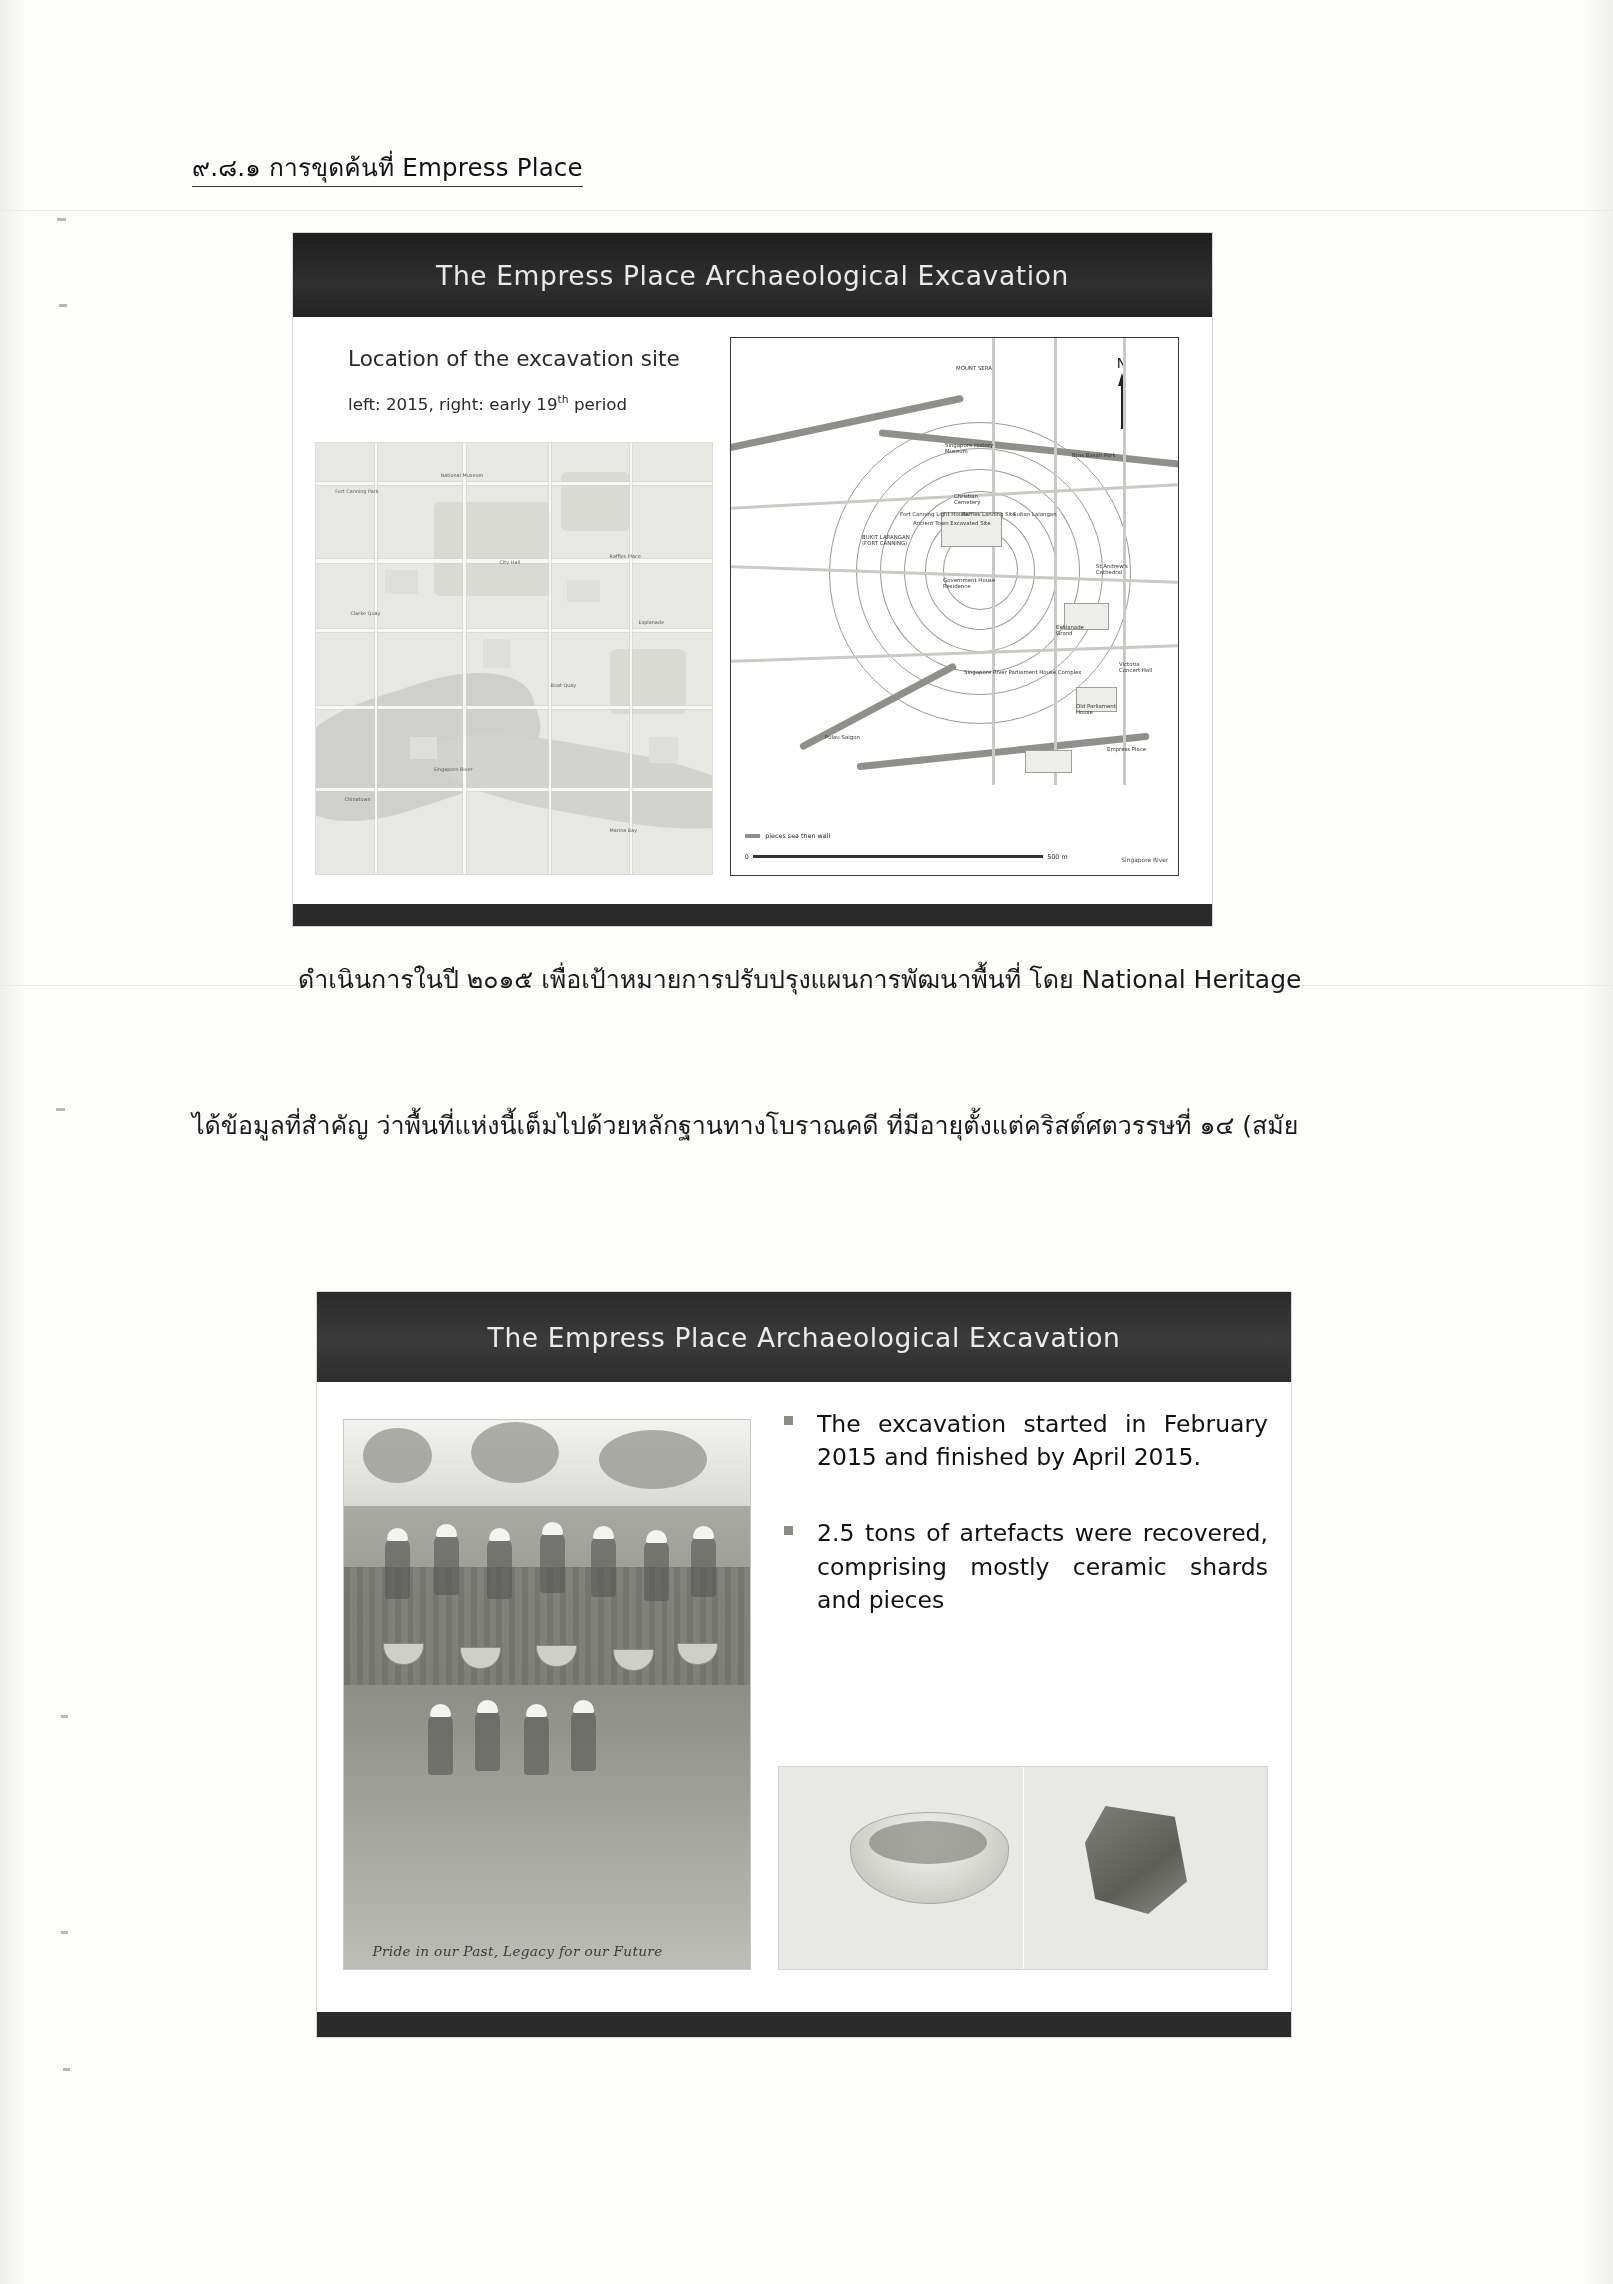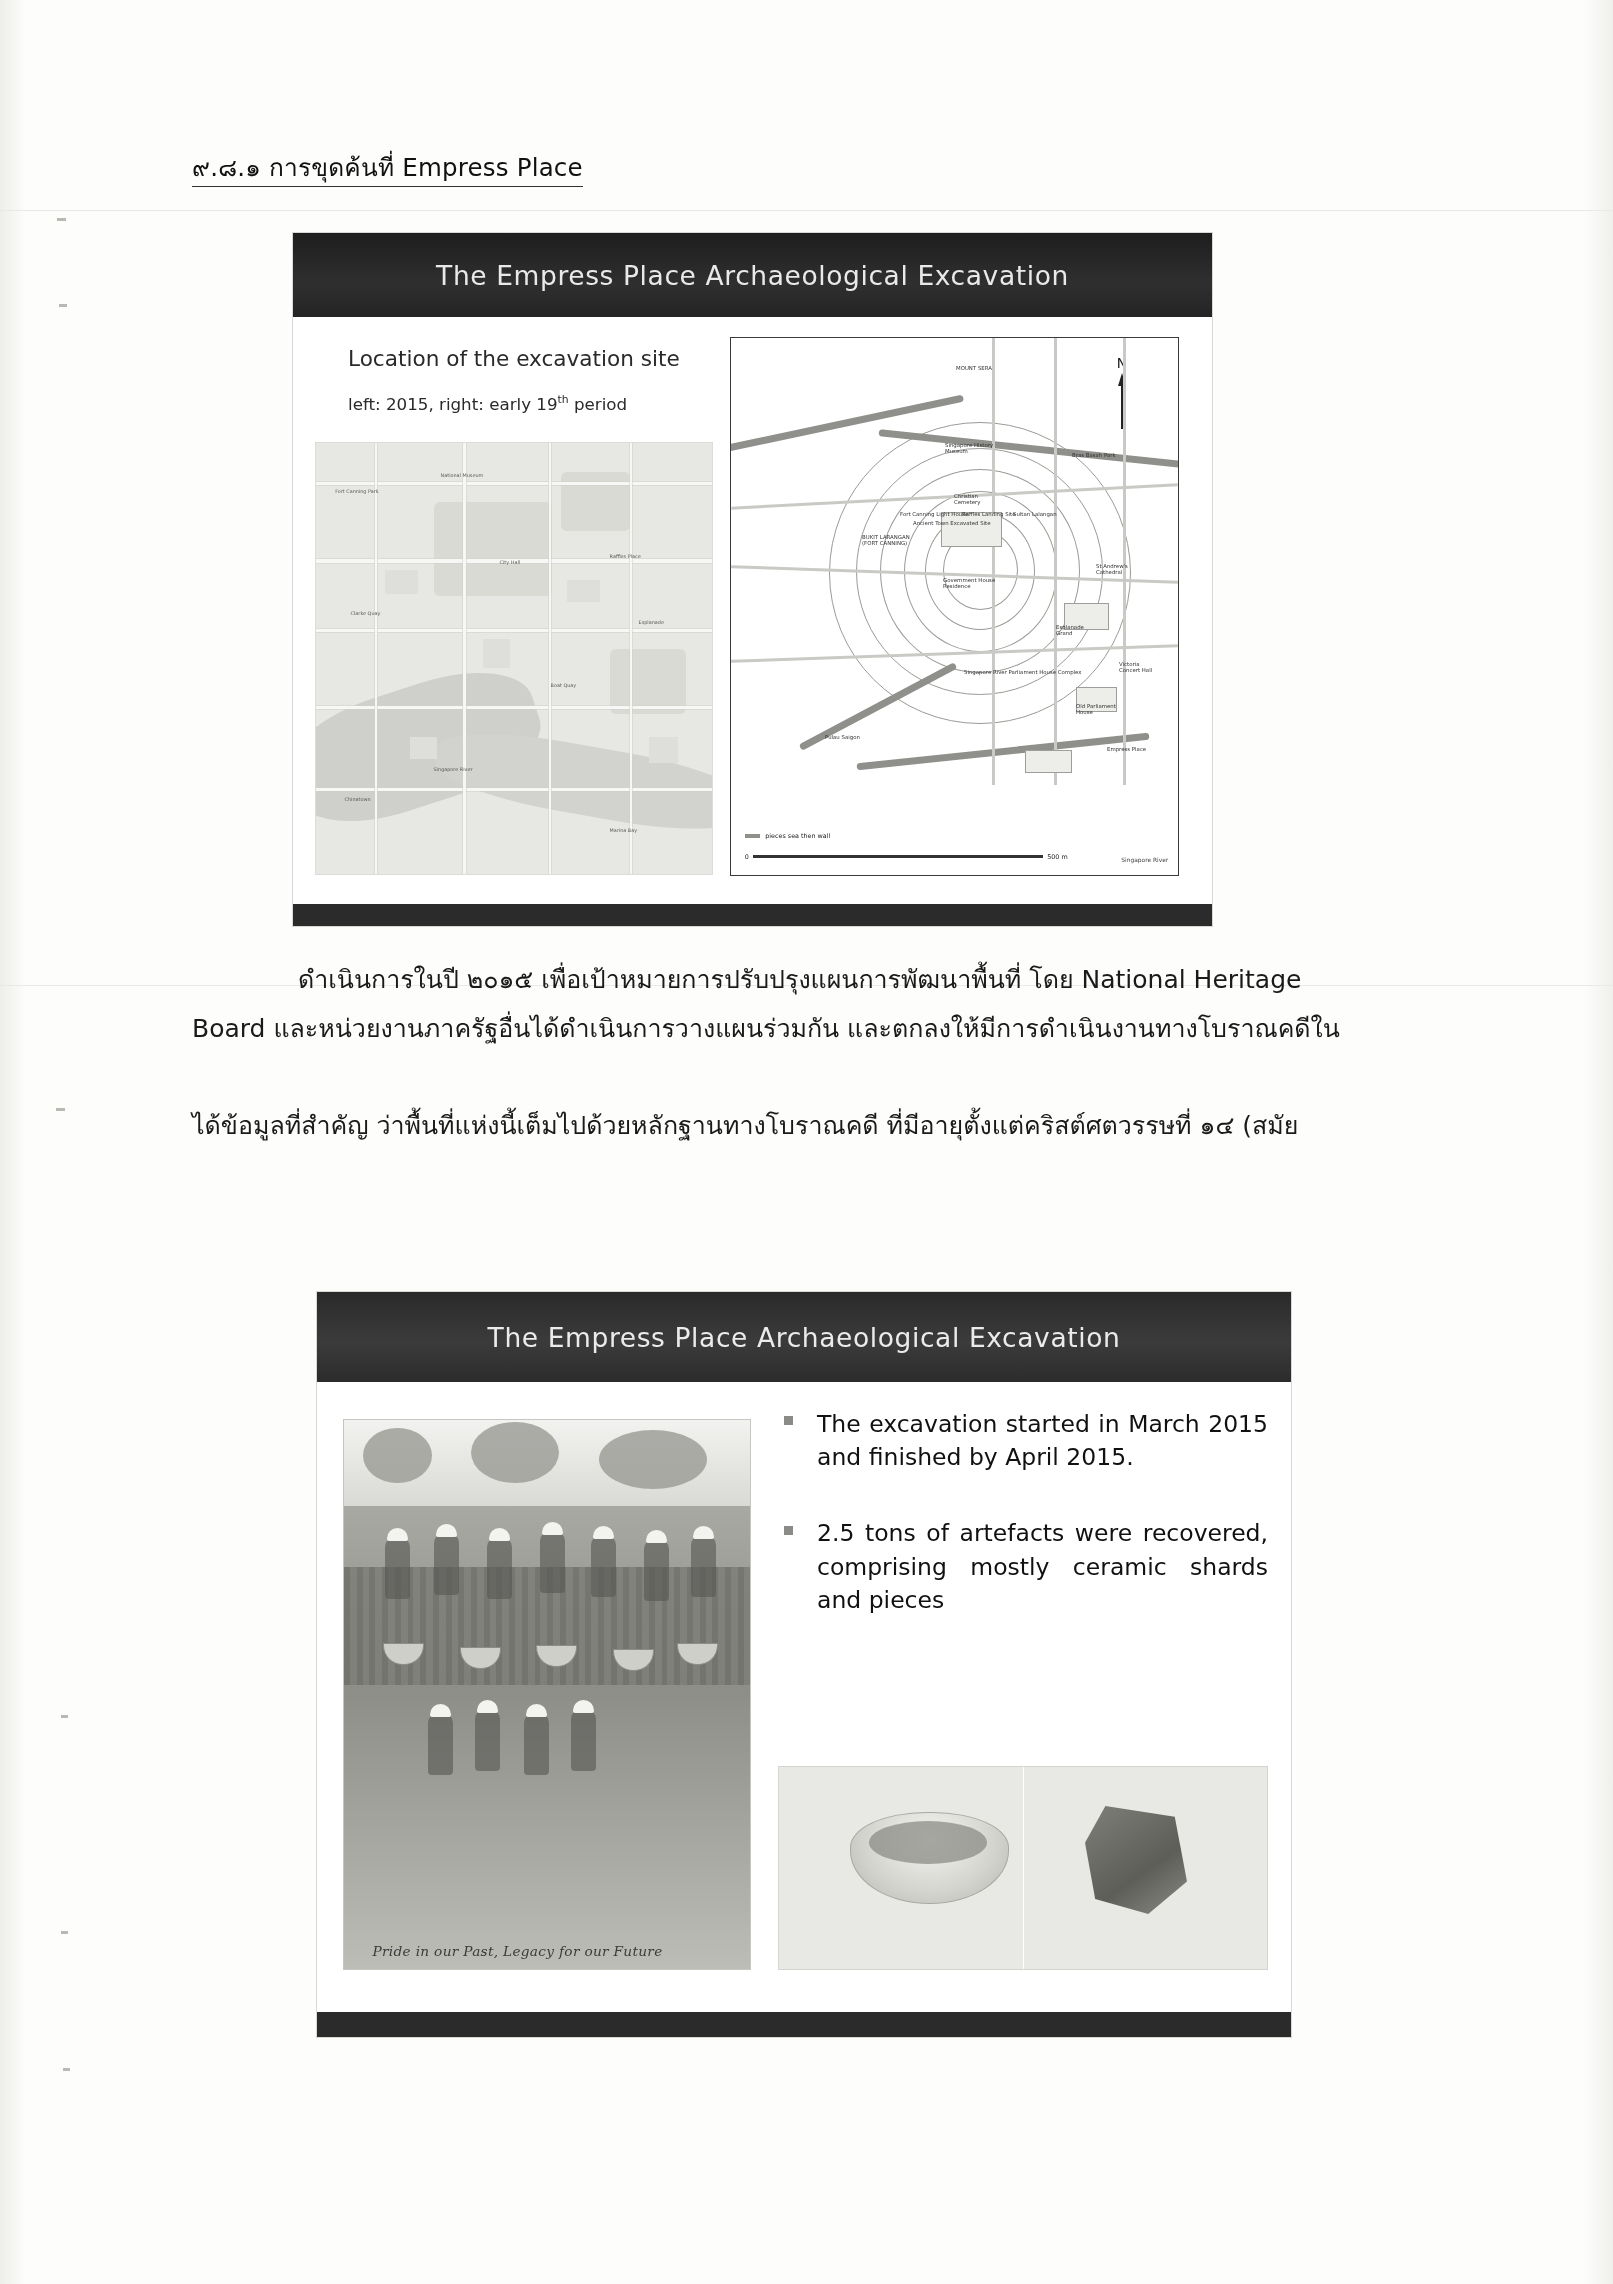--- a/index.html
+++ b/index.html
@@ -582,21 +582,21 @@
         </div>
         <div class="credit">Singapore River</div>
       </div>
     </div>
 
     <div class="bottom-bar slide-bar"></div>
   </div>
 
   <div class="para">
     <span class="indent"></span><span>ดำเนินการในปี ๒๐๑๕ เพื่อเป้าหมายการปรับปรุงแผนการพัฒนาพื้นที่ โดย National Heritage</span><br>
-    <span>Board และหน่วยงานภาครัฐอื่นได้ดำเนินการวางแผนร่วมกัน และตกลงให้มีการดำเนินงานทางโบราณคดีใน</span><br>
+    <br>
     <br>
     <span>ได้ข้อมูลที่สำคัญ ว่าพื้นที่แห่งนี้เต็มไปด้วยหลักฐานทางโบราณคดี ที่มีอายุตั้งแต่คริสต์ศตวรรษที่ ๑๔ (สมัย</span><br>
   </div>
 
   <div class="slide2">
     <div class="top-bar">
       <span class="slide-title">The Empress Place Archaeological Excavation</span>
     </div>
 
     <div class="body">
@@ -638,21 +638,21 @@
         <div class="basket" style="left:192px; top:225px;"></div>
         <div class="basket" style="left:269px; top:229px;"></div>
         <div class="basket" style="left:333px; top:223px;"></div>
 
         <div class="photo-caption">Pride in our Past, Legacy for our Future</div>
       </div>
 
       <div class="bullets">
         <div class="bullet">
           <span class="marker"></span>
-          <span>The excavation started in March 2015 and finished by April 2015.</span>
+          <span>The excavation started in February 2015 and finished by April 2015.</span>
         </div>
         <div class="bullet">
           <span class="marker"></span>
           <span>2.5 tons of artefacts were recovered, comprising mostly ceramic shards and pieces</span>
         </div>
       </div>
 
       <div class="artefacts">
         <div class="divider"></div>
         <div class="bowl">

